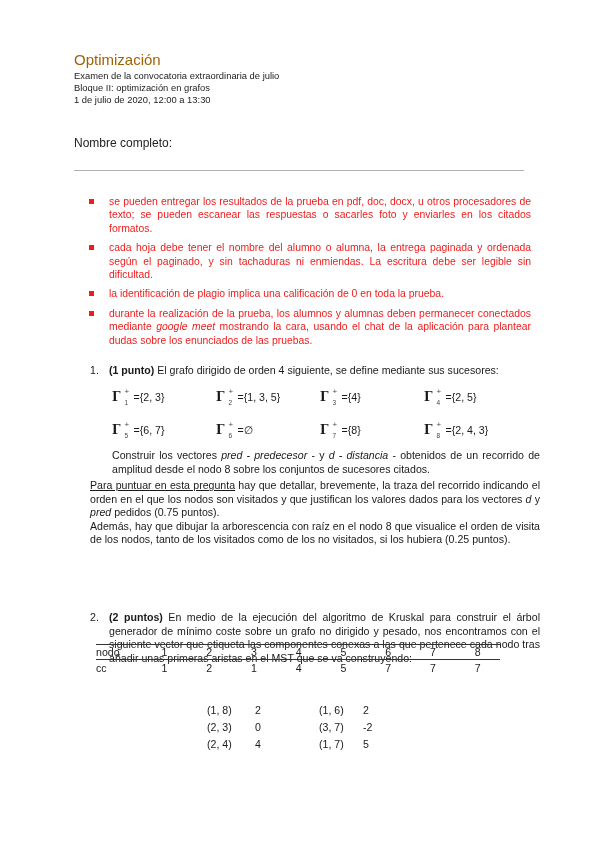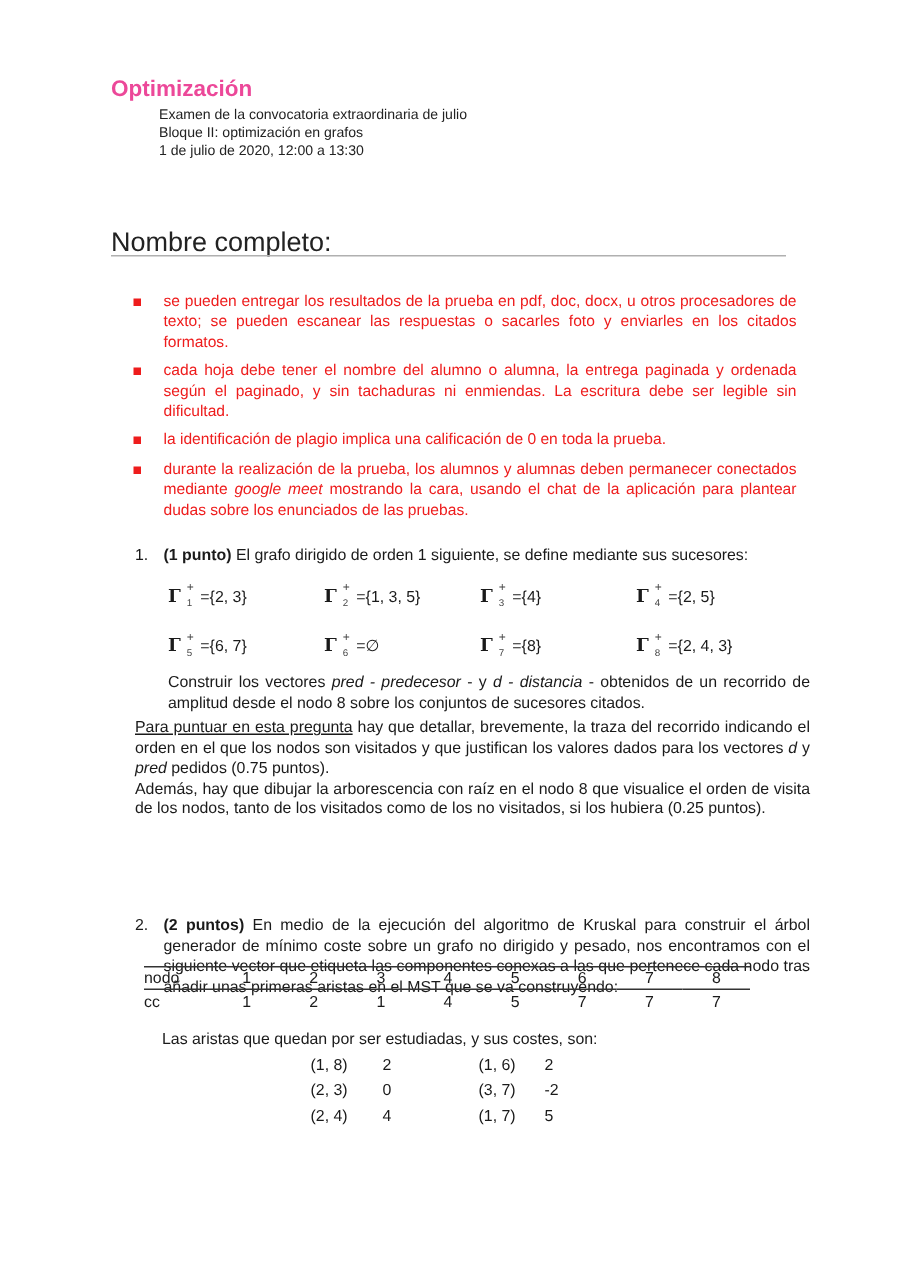--- a/index.html
+++ b/index.html
@@ -1,22 +1,22 @@
 <!DOCTYPE html>
 <html><head>
 <meta charset="utf-8">
 <style>
   html, body { margin: 0; padding: 0; background: #ffffff; }
   body { width: 600px; height: 848px; position: relative; overflow: hidden;
          font-family: "Liberation Sans", "DejaVu Sans", sans-serif; color: #1a1a1a; }
   .page { position: absolute; left: 0; top: 0; width: 600px; height: 848px; }
   .abs { position: absolute; }
-  .title { left: 74px; top: 51px; font-size: 15px; color: #ec4899; font-weight: bold; }
-  .sub { left: 74px; font-size: 9.4px; color: #222; line-height: 12px; margin-left: 32px; }
-  .name-label { left: 74px; top: 151px; font-size: 18px; color: #222; }
+  .title { left: 74px; top: 51px; font-size: 15px; color: #a16207; }
+  .sub { left: 74px; font-size: 9.4px; color: #222; line-height: 12px; }
+  .name-label { left: 74px; top: 136px; font-size: 12px; color: #222; }
   .hr { left: 74px; top: 170px; width: 450px; height: 1px; background: #b0b0b0; }
   .red { color: #ee1c1c; }
   .cond-title { left: 74px; top: 179px; font-size: 10.4px; }
   .cond-title u { text-decoration: underline; }
   .bullet-list { left: 89px; top: 195px; width: 442px; margin: 0; padding: 0; list-style: none; }
   .bullet-list li { position: relative; padding-left: 20px; font-size: 10.4px; line-height: 13.4px;
                     text-align: justify; margin-bottom: 6px; color: #ee1c1c; }
   .bullet-list li .sq { position: absolute; left: 0; top: 4px; width: 5px; height: 5px; background: #ee1c1c; }
   .q { font-size: 10.6px; line-height: 13.6px; color: #1a1a1a; text-align: justify; }
   .q1-head { left: 90px; top: 364px; width: 450px; }
@@ -55,21 +55,21 @@
 
 
   <ul class="abs bullet-list">
     <li><span class="sq"></span><span>se pueden entregar los resultados de la prueba en pdf, doc, docx, u otros procesadores de texto; se pueden escanear las respuestas o sacarles foto y enviarles en los citados formatos.</span></li>
     <li><span class="sq"></span><span>cada hoja debe tener el nombre del alumno o alumna, la entrega paginada y ordenada según el paginado, y sin tachaduras ni enmiendas. La escritura debe ser legible sin dificultad.</span></li>
     <li><span class="sq"></span><span>la identificación de plagio implica una calificación de 0 en toda la prueba.</span></li>
     <li><span class="sq"></span><span>durante la realización de la prueba, los alumnos y alumnas deben permanecer conectados mediante </span><i>google meet</i><span> mostrando la cara, usando el chat de la aplicación para plantear dudas sobre los enunciados de las pruebas.</span></li>
   </ul>
 
   <div class="abs q q1-head">
-    <span class="num">1.</span><b>(1 punto)</b><span> El grafo dirigido de orden 1 siguiente, se define mediante sus sucesores:</span>
+    <span class="num">1.</span><b>(1 punto)</b><span> El grafo dirigido de orden 4 siguiente, se define mediante sus sucesores:</span>
   </div>
 
   <div class="abs gamma-grid">
     <div class="g" style="left:0;top:0"><span class="G">Γ</span><span class="supsub"><span class="sup">+</span><span class="sub2">1</span></span><span>={2, 3}</span></div>
     <div class="g" style="left:104px;top:0"><span class="G">Γ</span><span class="supsub"><span class="sup">+</span><span class="sub2">2</span></span><span>={1, 3, 5}</span></div>
     <div class="g" style="left:208px;top:0"><span class="G">Γ</span><span class="supsub"><span class="sup">+</span><span class="sub2">3</span></span><span>={4}</span></div>
     <div class="g" style="left:312px;top:0"><span class="G">Γ</span><span class="supsub"><span class="sup">+</span><span class="sub2">4</span></span><span>={2, 5}</span></div>
 
     <div class="g" style="left:0;top:33px"><span class="G">Γ</span><span class="supsub"><span class="sup">+</span><span class="sub2">5</span></span><span>={6, 7}</span></div>
     <div class="g" style="left:104px;top:33px"><span class="G">Γ</span><span class="supsub"><span class="sup">+</span><span class="sub2">6</span></span><span>=∅</span></div>
@@ -110,21 +110,20 @@
       <td>1</td>
       <td>4</td>
       <td>5</td>
       <td>7</td>
       <td>7</td>
       <td>7</td>
     </tr>
   </tbody>
     </table>
 
-  <div class="abs edges-intro">Las aristas que quedan por ser estudiadas, y sus costes, son:</div>
 
   <div class="abs edges">
     <div class="edge-row" style="top:0">
       <span style="left:0">(1, 8)</span>
       <span style="left:48px">2</span>
       <span style="left:112px">(1, 6)</span>
       <span style="left:156px">2</span>
     </div>
     <div class="edge-row" style="top:17px">
       <span style="left:0">(2, 3)</span>

